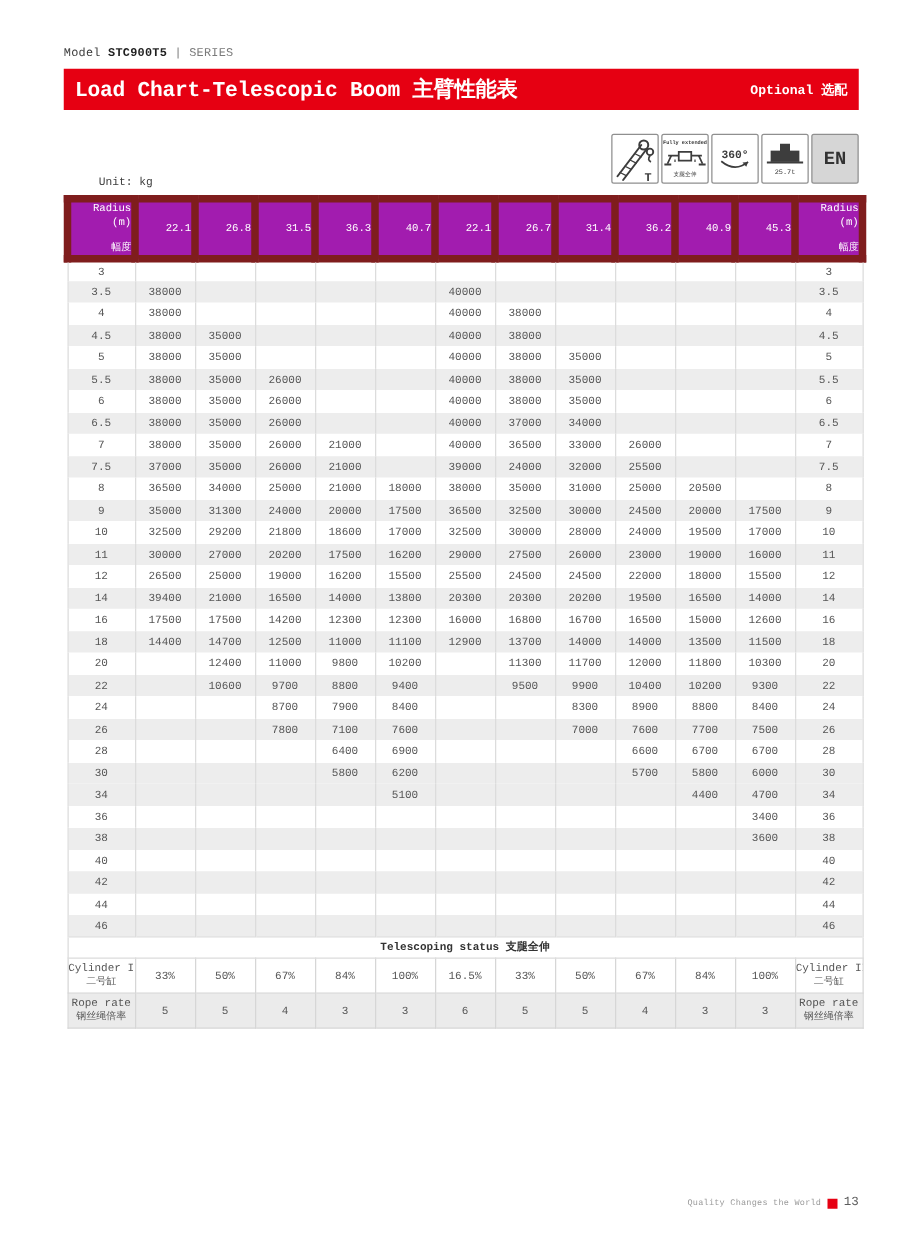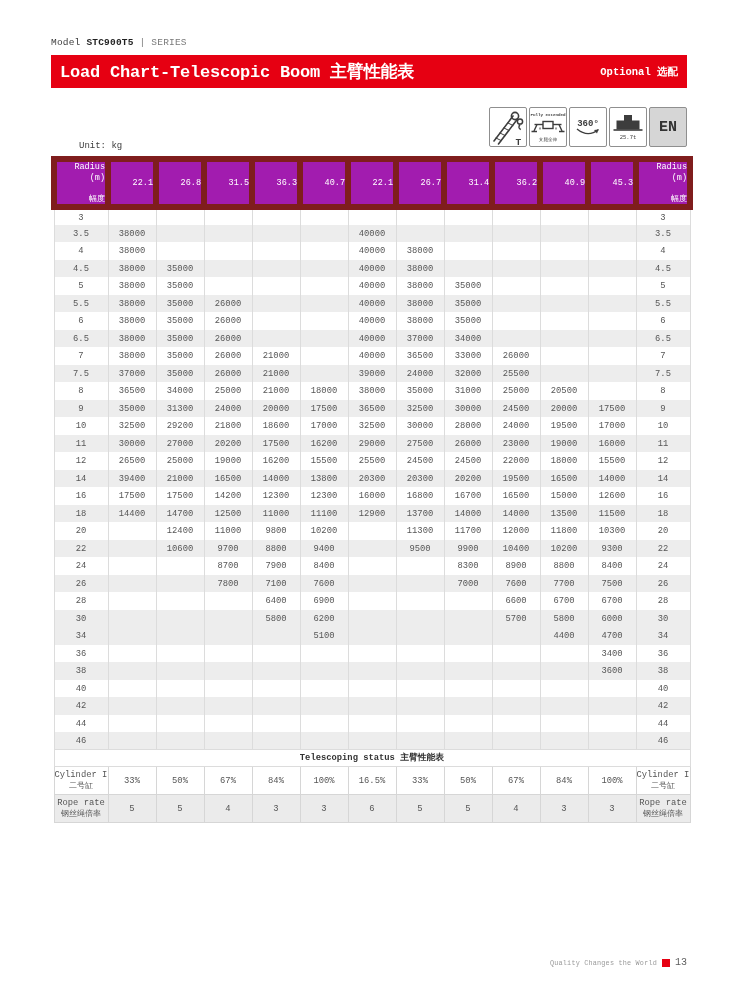--- a/index.html
+++ b/index.html
@@ -624,21 +624,21 @@
           <td></td>
           <td></td>
           <td></td>
           <td></td>
           <td></td>
           <td></td>
           <td></td>
           <td>46</td>
         </tr>
         <tr class="tele-row">
-          <td colspan="13">Telescoping status 主臂性能表</td>
+          <td colspan="13">Telescoping status 支腿全伸</td>
         </tr>
         <tr class="bottom-row">
           <td class="blabel"><span>Cylinder II</span><span class="zh">二号缸</span></td>
           <td>33%</td>
           <td>50%</td>
           <td>67%</td>
           <td>84%</td>
           <td>100%</td>
           <td>16.5%</td>
           <td>33%</td>

